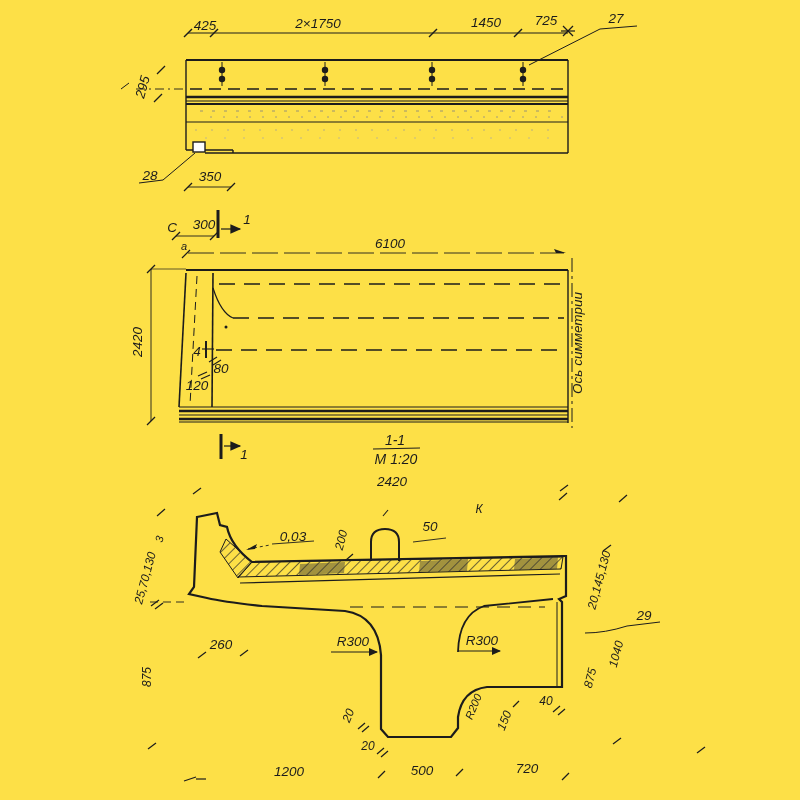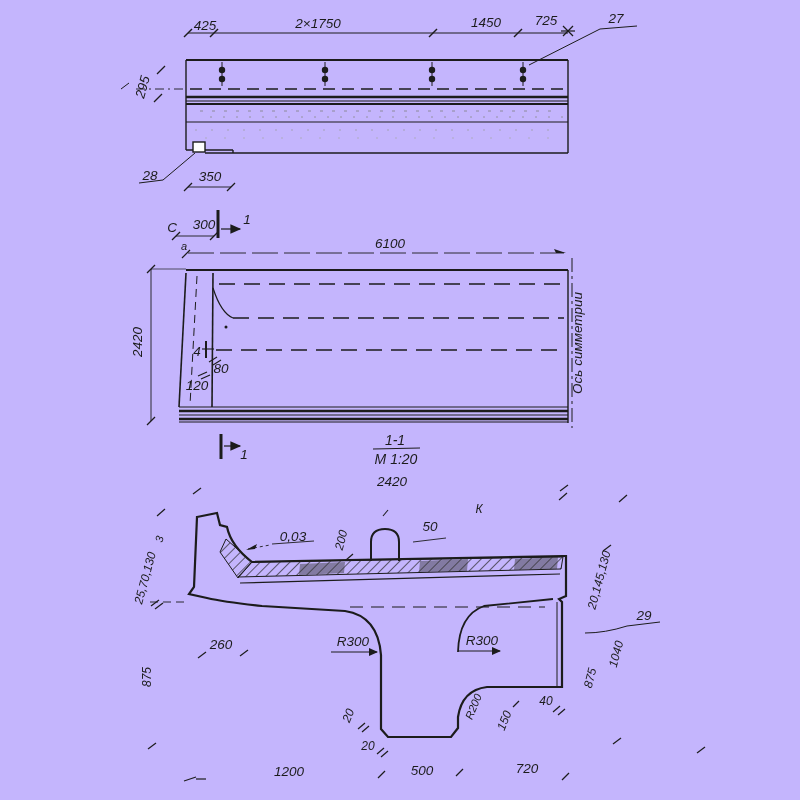--- a/index.html
+++ b/index.html
@@ -1,16 +1,16 @@
 <!DOCTYPE html>
 <html><head>
 <meta charset="utf-8">
 <style>
   html,body{margin:0;padding:0;background:#e8e8e8;}
-  .sheet{position:relative;width:800px;height:800px;background:#c4b5fd;overflow:hidden;
+  .sheet{position:relative;width:800px;height:800px;background:#fde047;overflow:hidden;
          font-family:"Liberation Sans", sans-serif;}
   svg{position:absolute;left:0;top:0;}
   text{font-family:"Liberation Sans", sans-serif;font-style:italic;fill:#1c1c1c;}
   .dim{font-size:13.5px;}
   .dim-s{font-size:12px;}
   .dim-xs{font-size:11px;}
   .ttl{font-size:14px;}
 </style>
 </head>
 <body>

